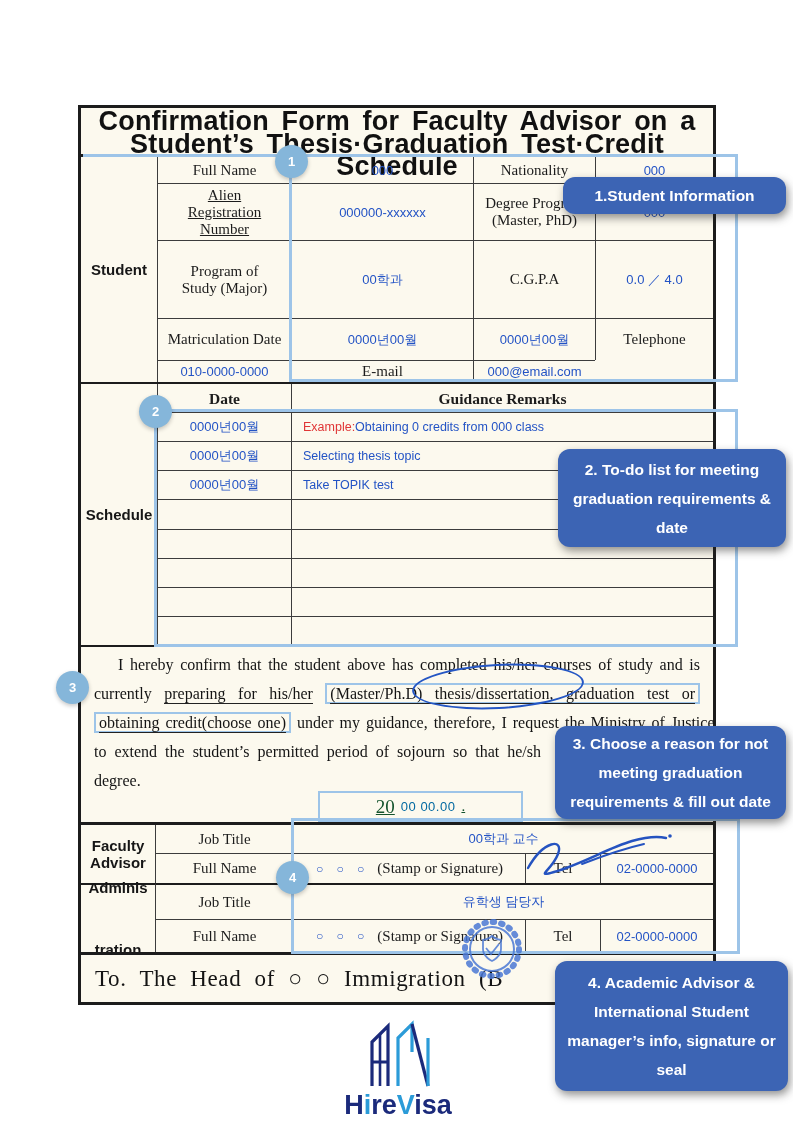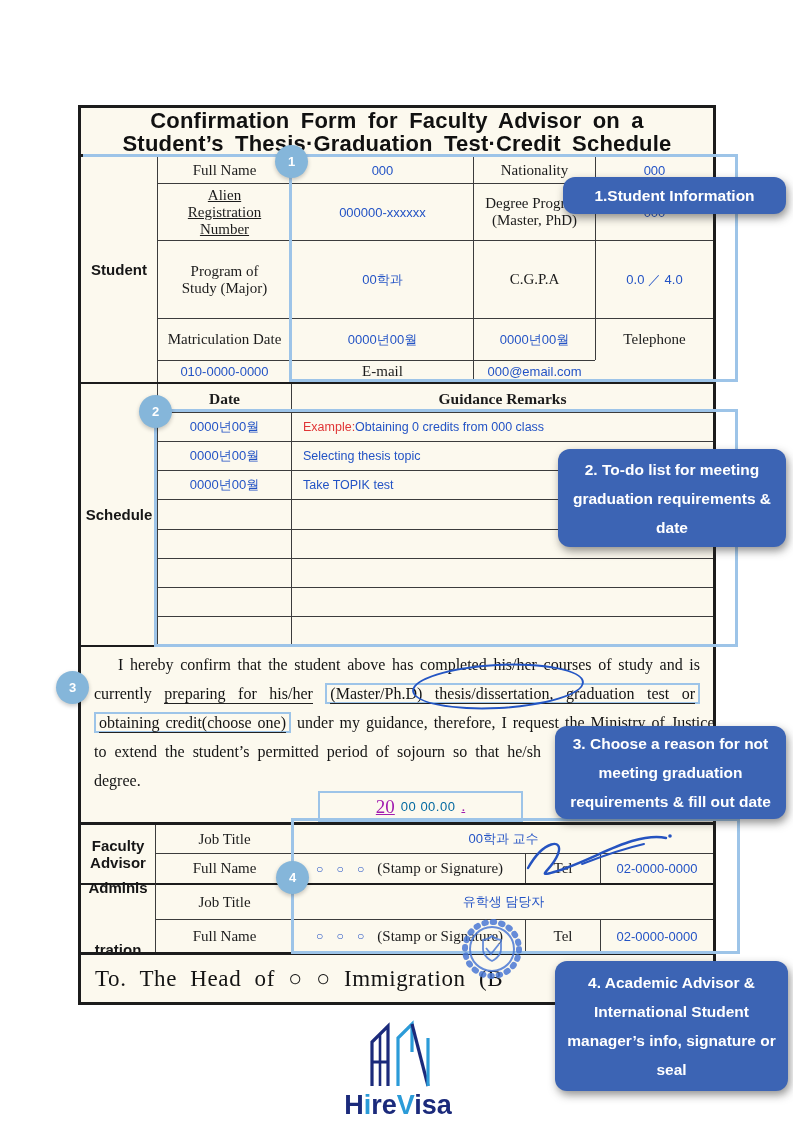--- a/index.html
+++ b/index.html
@@ -7,21 +7,21 @@
   #page { position:relative; width:793px; height:1123px; background:#ffffff;
           font-family:"Liberation Serif", serif; overflow:hidden; }
 
   
   .form { position:absolute; left:78px; top:105px; width:638px; height:900px;
           border:3px solid #1c1c1c; background:#fcf9ee; z-index:1; }
 
   .title { position:absolute; left:0; top:0; width:632px; height:49px;
            border-bottom:3px solid #1c1c1c; text-align:center; padding-top:2px;
            font-family:"Liberation Sans", sans-serif; font-weight:bold;
-           font-size:22px; line-height:22.5px; color:#111; word-spacing:5px; letter-spacing:.2px; }
+           font-size:27px; line-height:22.5px; color:#111; word-spacing:5px; letter-spacing:.2px; }
 
   
   .cell { border-left:1px solid #3c3c3c; border-top:1px solid #3c3c3c;
           display:flex; align-items:center; justify-content:center;
           text-align:center; }
   .nL { border-left:none; } .nT { border-top:none; }
 
   .lblS { font-family:"Liberation Sans", sans-serif; font-weight:700; font-size:15px; color:#161616; }
   .flabel { font-size:15px; color:#1c1c1c; line-height:17px; padding:0 4px; }
   .bval  { font-family:"Liberation Sans", sans-serif; font-size:13px; color:#2353c5; }
@@ -62,21 +62,21 @@
     padding-left:14px; font-size:23px; color:#141414; word-spacing:7px; letter-spacing:.6px; }
 
   
   .hl { position:absolute; border:3px solid #9dc4e8; z-index:5; pointer-events:none; }
   .hline { position:absolute; border-top:3px solid #9dc4e8; z-index:5; }
   .ellipse { position:absolute; left:412px; top:664px; width:172px; height:45px;
              border:2.5px solid #2456c4; border-radius:50%; transform:rotate(-3deg); z-index:5; }
   .datebox { position:absolute; left:318px; top:791px; width:205px; height:31px;
              border:2.5px solid #9dc4e8; z-index:5; display:flex; align-items:center;
              justify-content:center; gap:6px; }
-  .datebox .dp { font-size:19px; color:#a21caf;text-decoration:underline; }
+  .datebox .dp { font-size:19px; color:#14532d;text-decoration:underline; }
   .datebox .dv { font-family:"Liberation Sans", sans-serif; font-size:13px; color:#0369a1; letter-spacing:.5px; }
 
   .badge { position:absolute; width:33px; height:33px; border-radius:50%;
            background:#85b6da; color:#fff; font-family:"Liberation Sans", sans-serif;
            font-weight:bold; font-size:13px; display:flex; align-items:center;
            justify-content:center; z-index:6; box-shadow:0 2px 4px rgba(0,0,0,.22); }
 
   .callout { position:absolute; background:#3c64b4; border-radius:12px; color:#ffffff;
              font-family:"Liberation Sans", sans-serif; font-weight:bold; font-size:15.5px;
              line-height:29px; text-align:center; z-index:7; padding:5px 6px;

